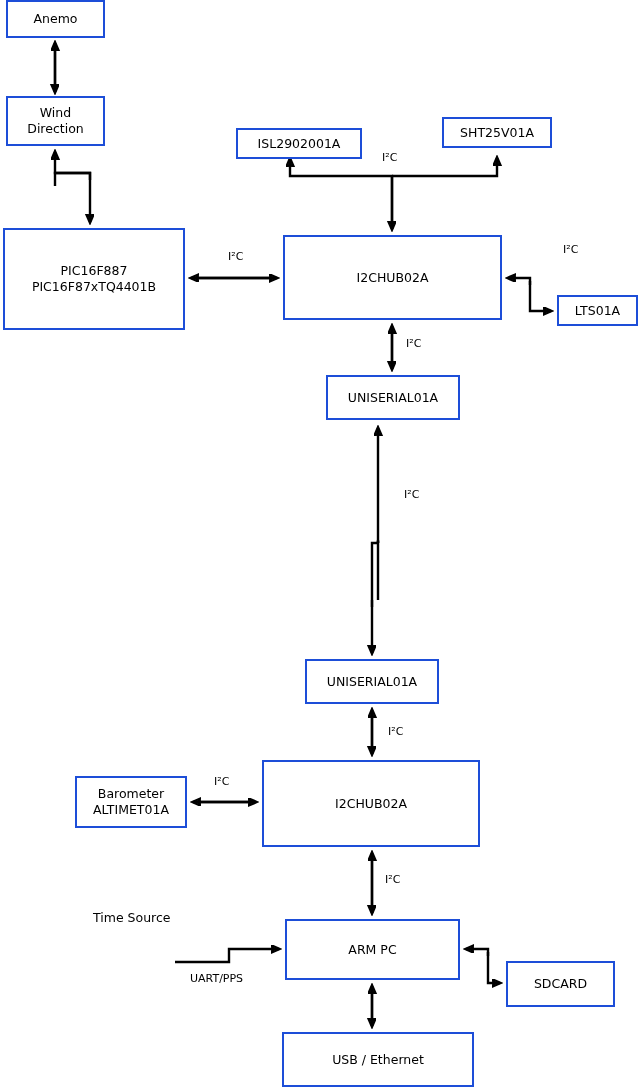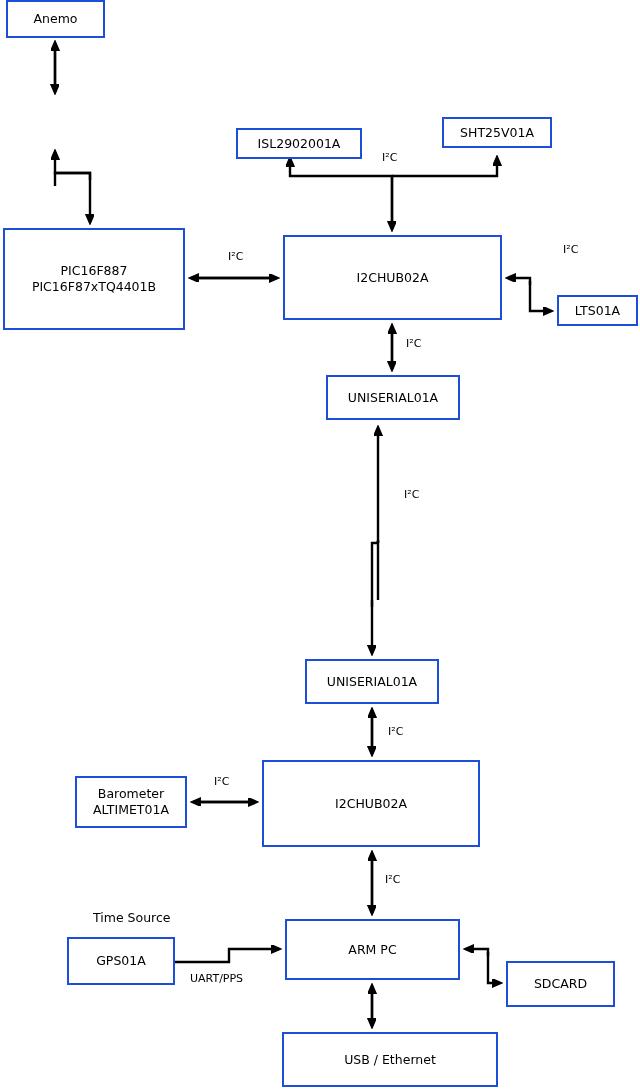--- a/index.html
+++ b/index.html
@@ -147,20 +147,22 @@
     </g>
 
     <g>
       <line x1="372" y1="1026" x2="372" y2="986" marker-end="url(#ah)"></line>
       <line x1="372" y1="989" x2="372" y2="1026" marker-end="url(#ah)"></line>
     </g>
   </svg>
 
   <div class="node" style="left:6px; top:0px; width:99px; height:38px;">Anemo</div>
 
+  <div class="node" style="left:6px; top:96px; width:99px; height:50px;">Wind
+Direction</div>
 
   <div class="node" style="left:3px; top:228px; width:182px; height:102px;">PIC16F887
 PIC16F87xTQ4401B</div>
 
   <div class="node" style="left:236px; top:128px; width:126px; height:31px;">ISL2902001A</div>
 
   <div class="node" style="left:442px; top:117px; width:110px; height:31px;">SHT25V01A</div>
 
   <div class="node" style="left:283px; top:235px; width:219px; height:85px;">I2CHUB02A</div>
 
@@ -168,27 +170,26 @@
 
   <div class="node" style="left:326px; top:375px; width:134px; height:45px;">UNISERIAL01A</div>
 
   <div class="node" style="left:305px; top:659px; width:134px; height:45px;">UNISERIAL01A</div>
 
   <div class="node" style="left:75px; top:776px; width:112px; height:52px;">Barometer
 ALTIMET01A</div>
 
   <div class="node" style="left:262px; top:760px; width:218px; height:87px;">I2CHUB02A</div>
 
-  <div class="node" style="left:67px; top:937px; width:108px; height:48px;">GPS01A</div>
 
   <div class="node" style="left:285px; top:919px; width:175px; height:61px;">ARM PC</div>
 
   <div class="node" style="left:506px; top:961px; width:109px; height:46px;">SDCARD</div>
 
-  <div class="node" style="left:282px; top:1032px; width:216px; height:55px;">USB / Ethernet</div>
+  <div class="node" style="left:282px; top:1032px; width:192px; height:55px;">USB / Ethernet</div>
 
   <div class="edge-label" style="left:382px; top:151px;">I²C</div>
 
   <div class="edge-label" style="left:228px; top:250px;">I²C</div>
 
   <div class="edge-label" style="left:563px; top:243px;">I²C</div>
 
   <div class="edge-label" style="left:406px; top:337px;">I²C</div>
 
   <div class="edge-label" style="left:404px; top:488px;">I²C</div>

